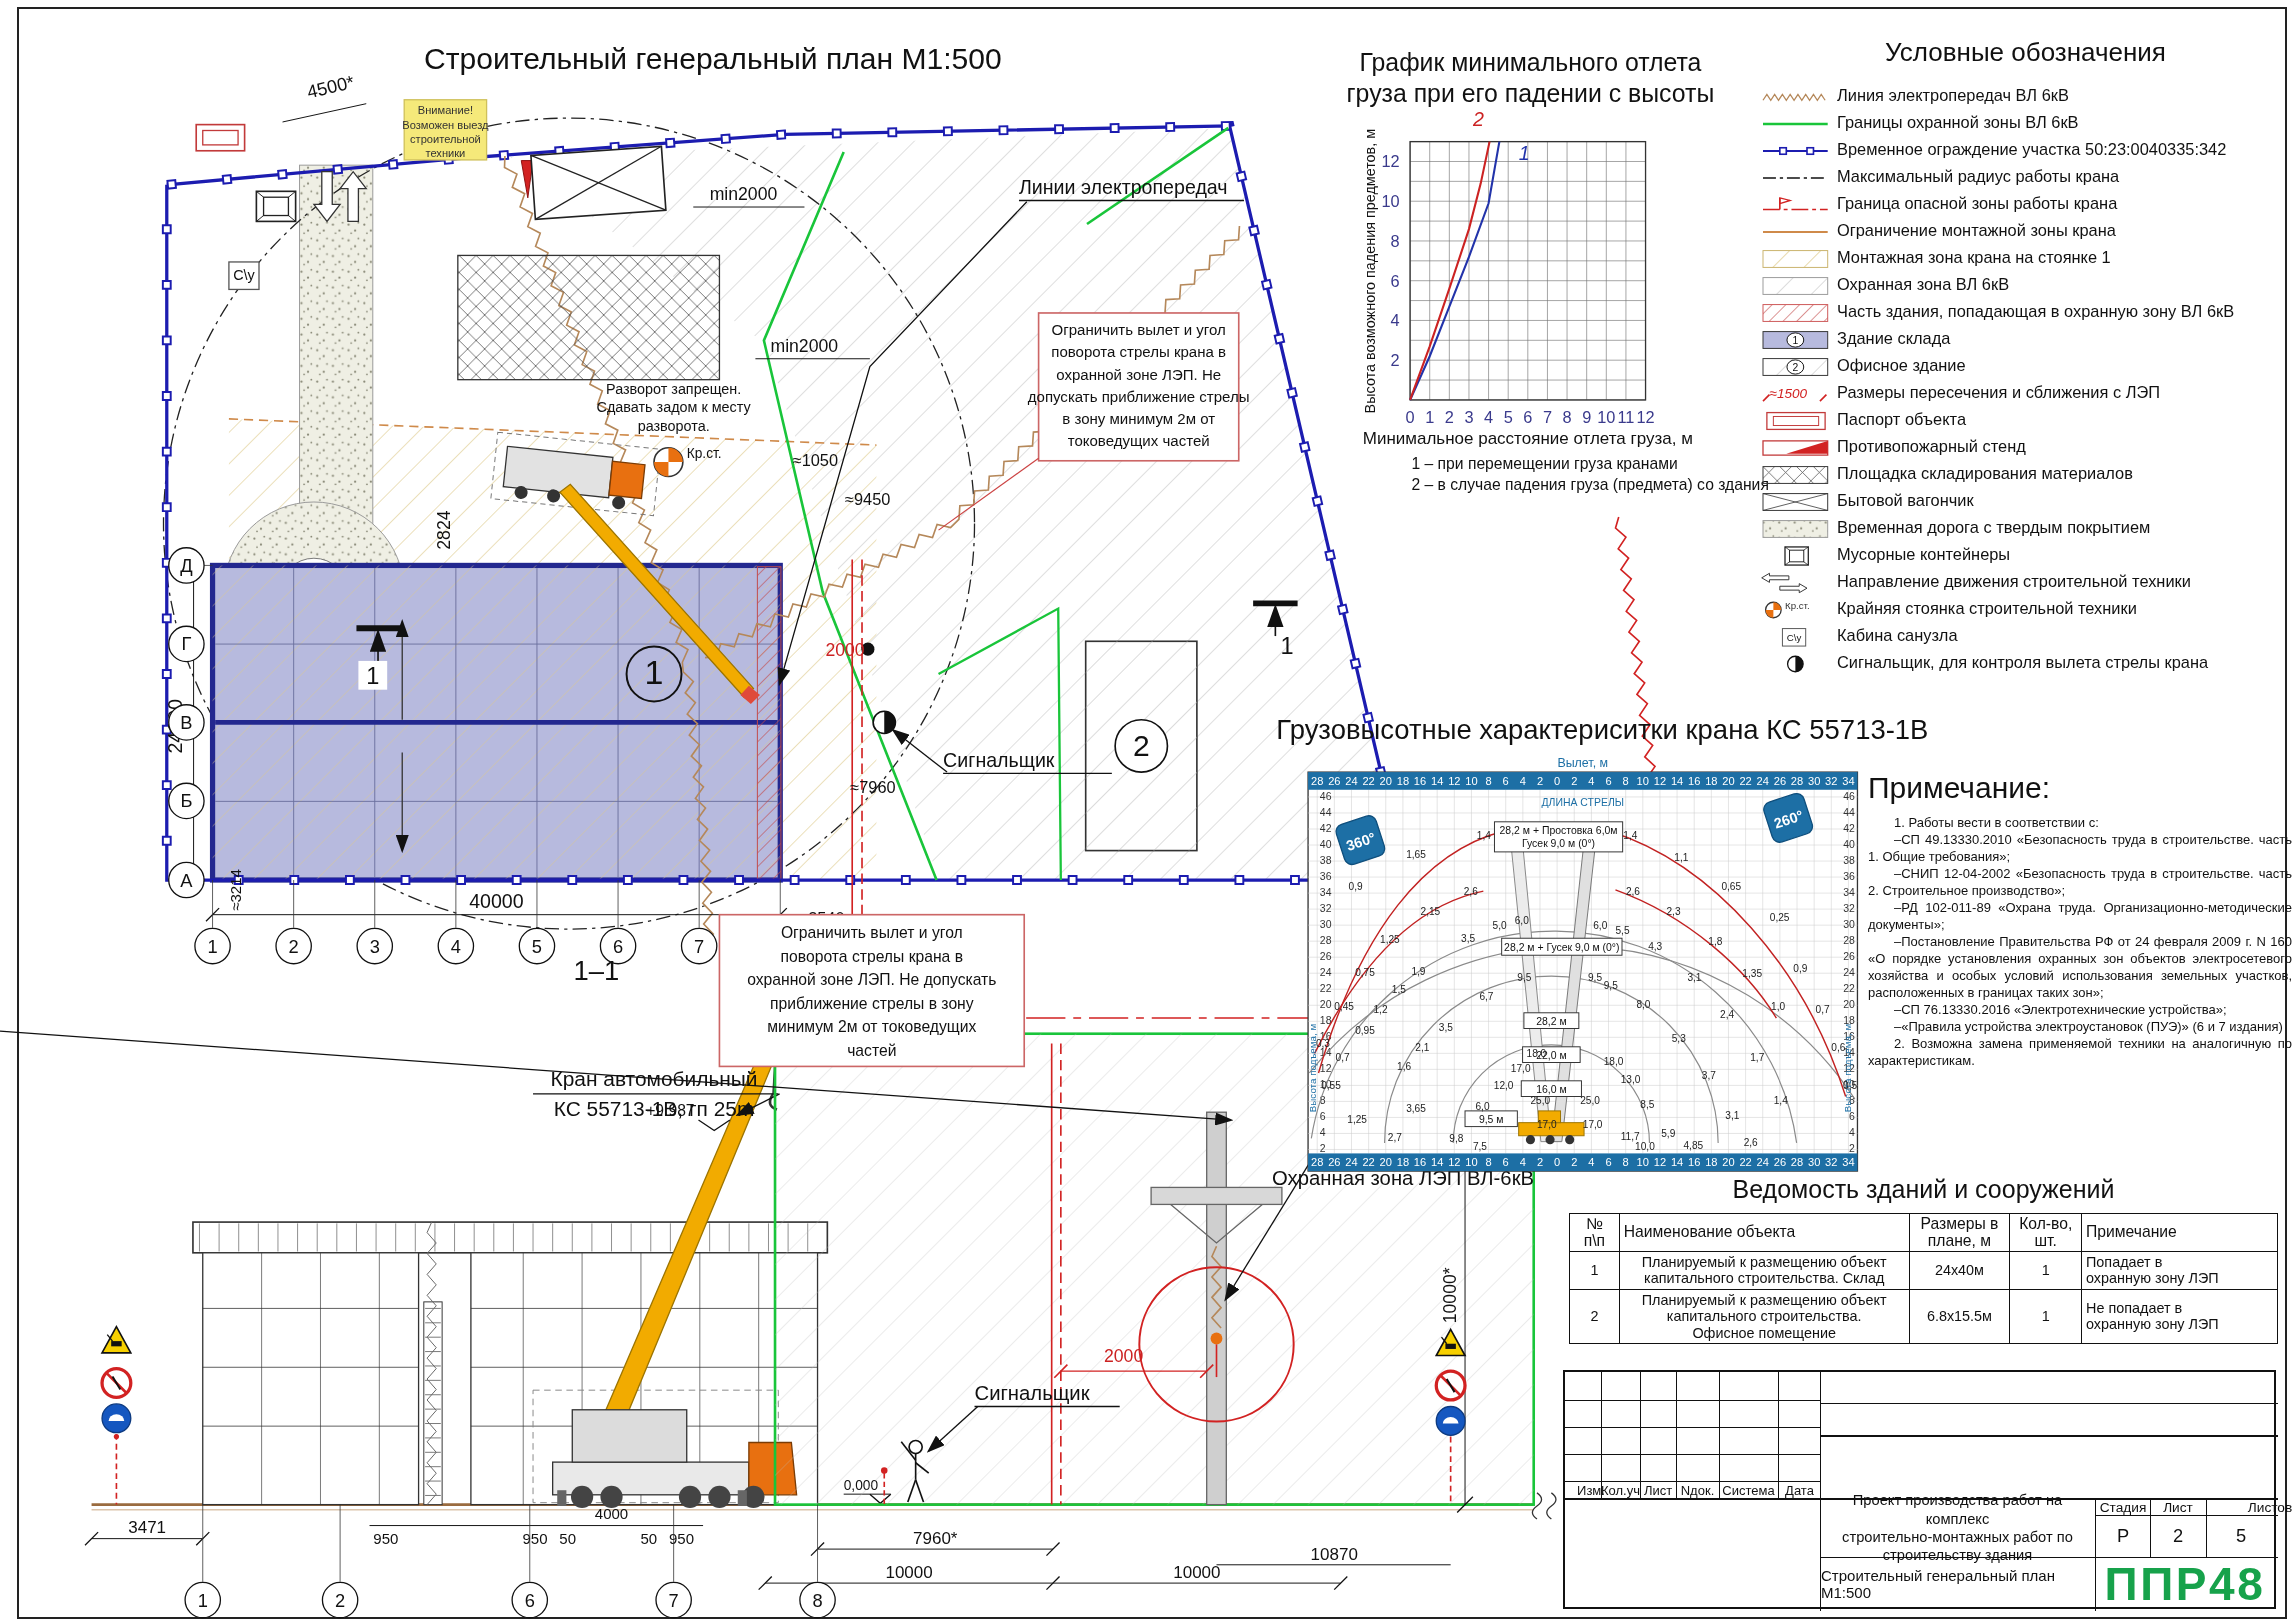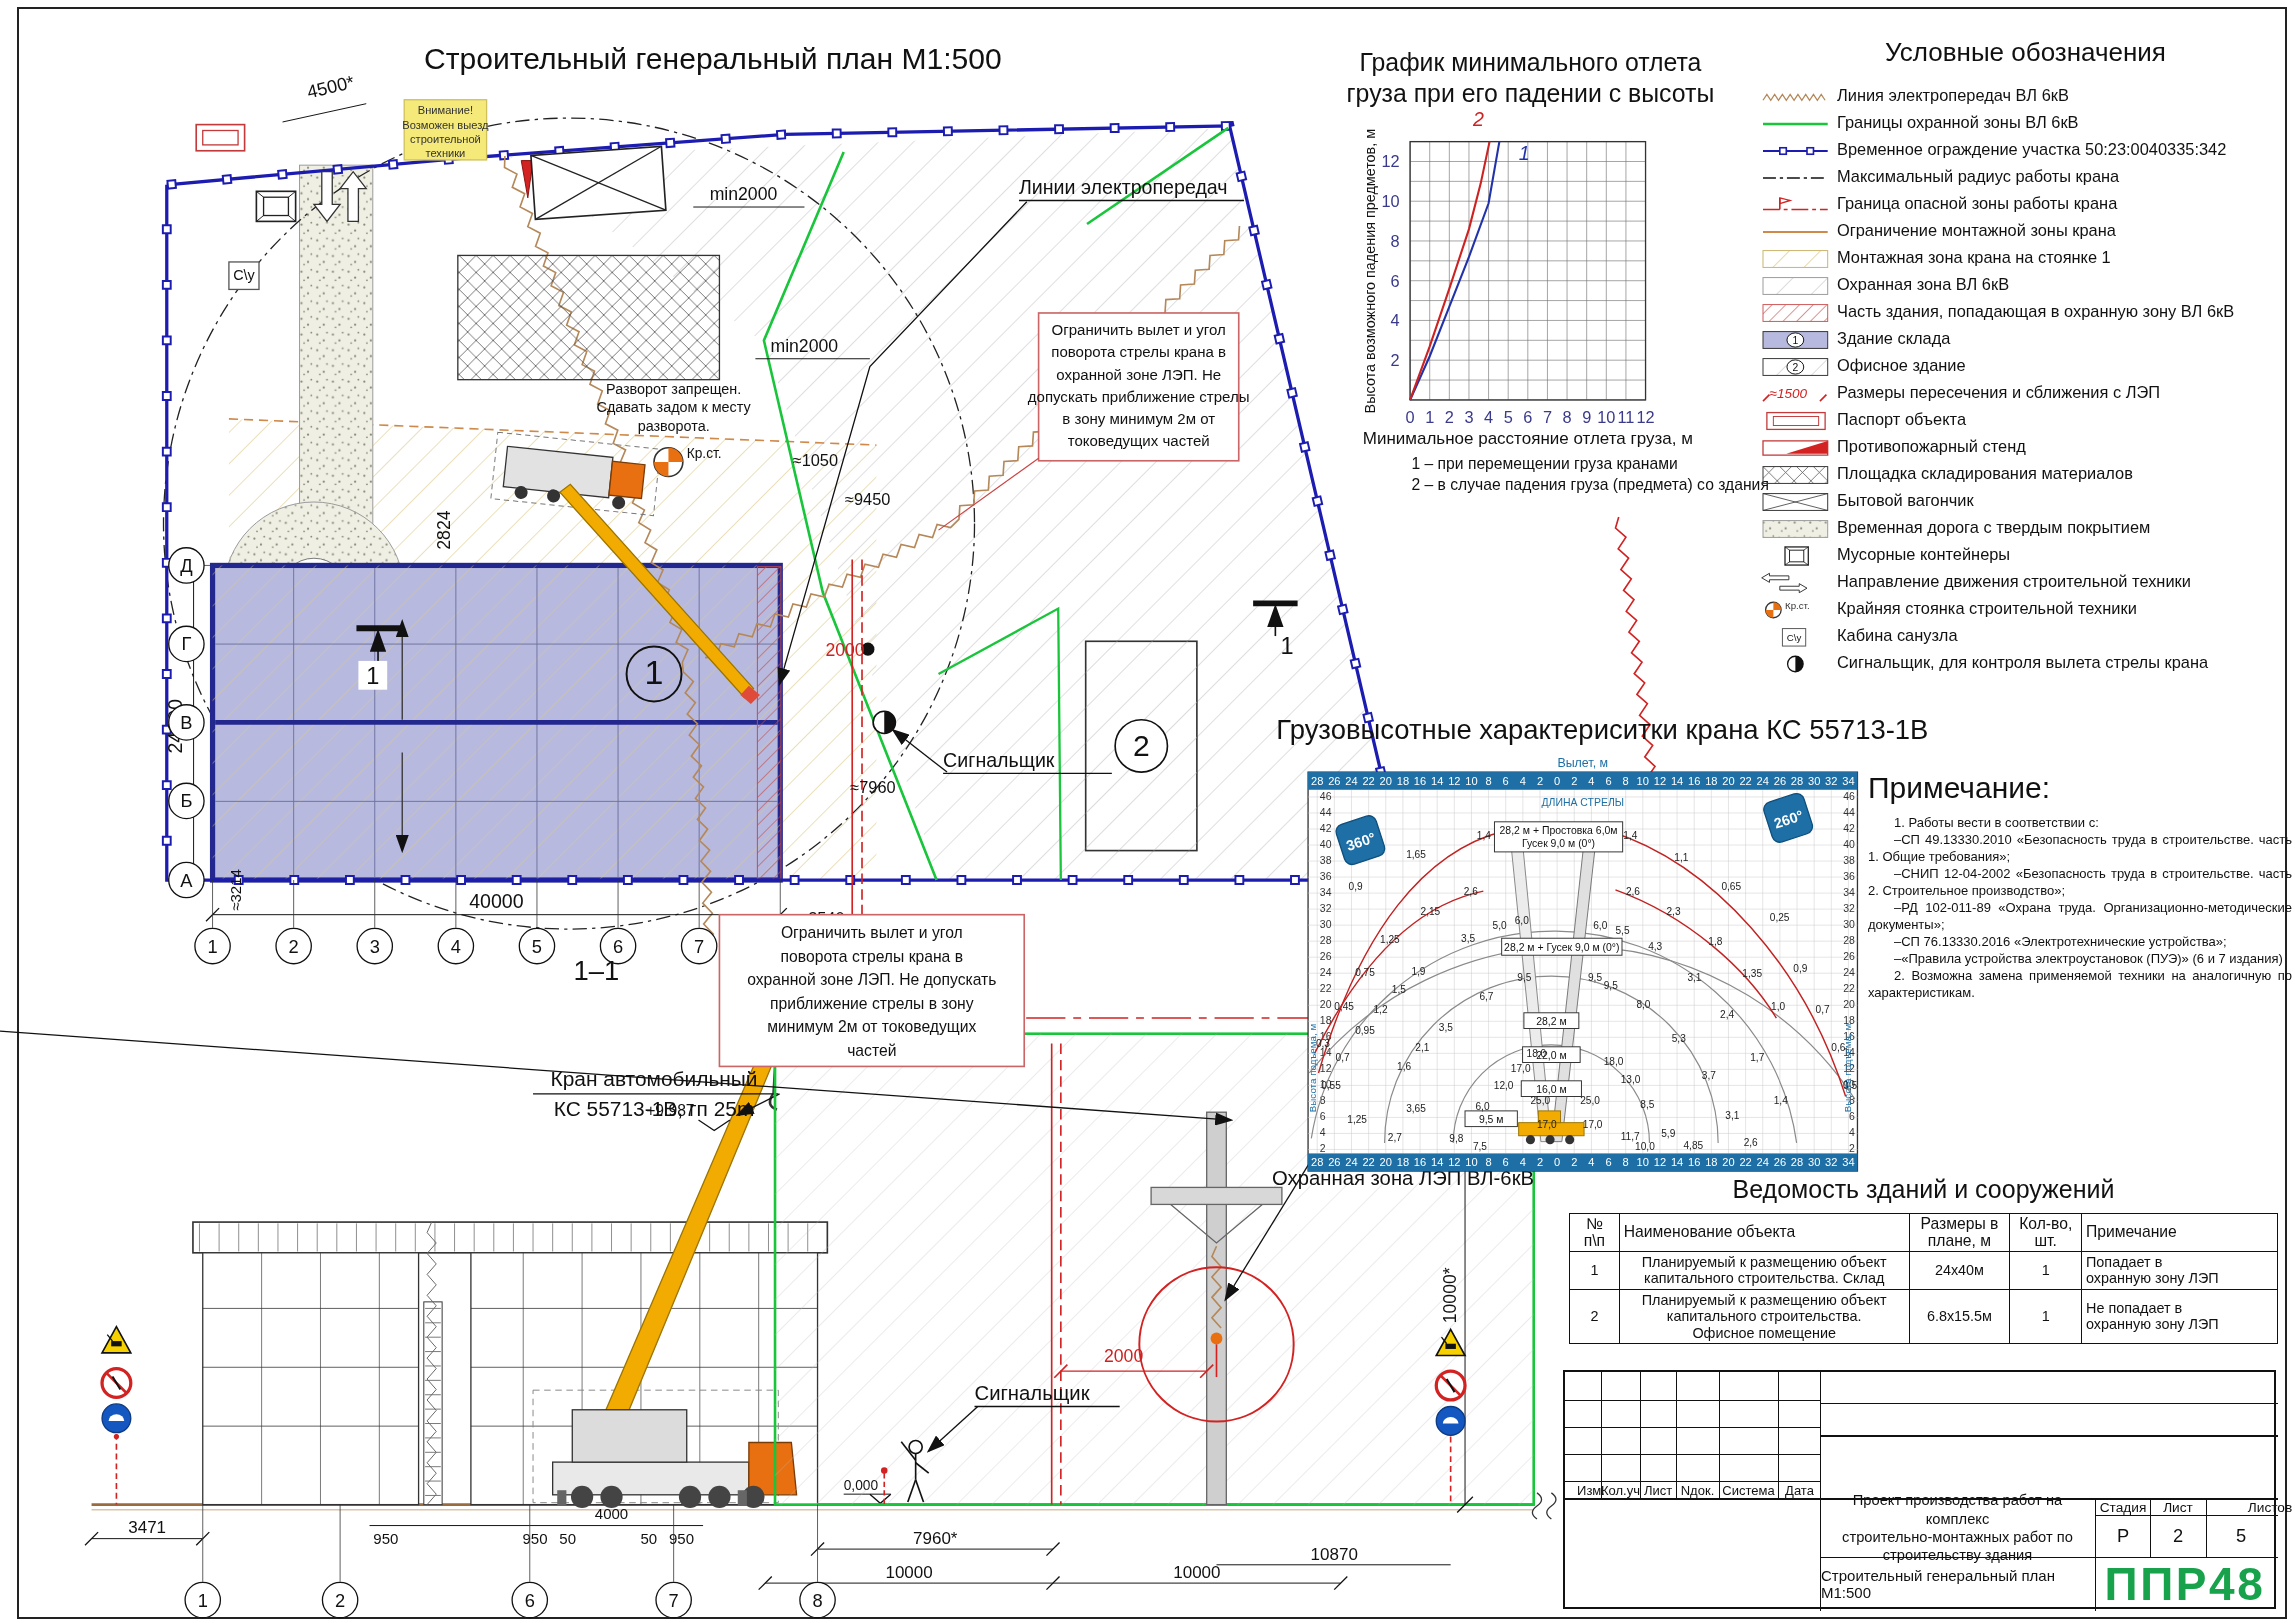--- a/index.html
+++ b/index.html
@@ -1082,20 +1082,21 @@
         <span class="llab">Сигнальщик, для контроля вылета стрелы крана</span>
       </div>
 </div>
 
 <div class="notes">
   <h1>Примечание:</h1>
   <p>1.  Работы вести в соответствии с:</p>
   <p>–СП 49.13330.2010 «Безопасность труда в строительстве. часть 1. Общие требования»;</p>
   <p>–СНИП 12-04-2002 «Безопасность труда в строительстве. часть 2. Строительное производство»;</p>
   <p>–РД 102-011-89 «Охрана труда. Организационно-методические документы»;</p>
+  <p>–Постановление Правительства РФ от 24 февраля 2009 г. N 160 «О порядке установления охранных зон объектов электросетевого хозяйства и особых условий использования земельных участков, расположенных в границах таких зон»;</p>
   <p>–СП 76.13330.2016 «Электротехнические устройства»;</p>
   <p>–«Правила устройства электроустановок (ПУЭ)» (6 и 7 издания)</p>
   <p>2.  Возможна замена применяемой техники на аналогичную по характеристикам.</p>
 </div>
 
 <div class="vedomost">
   <h1>Ведомость зданий и сооружений</h1>
   <table class="vtable">
     <tbody>
           <tr>

